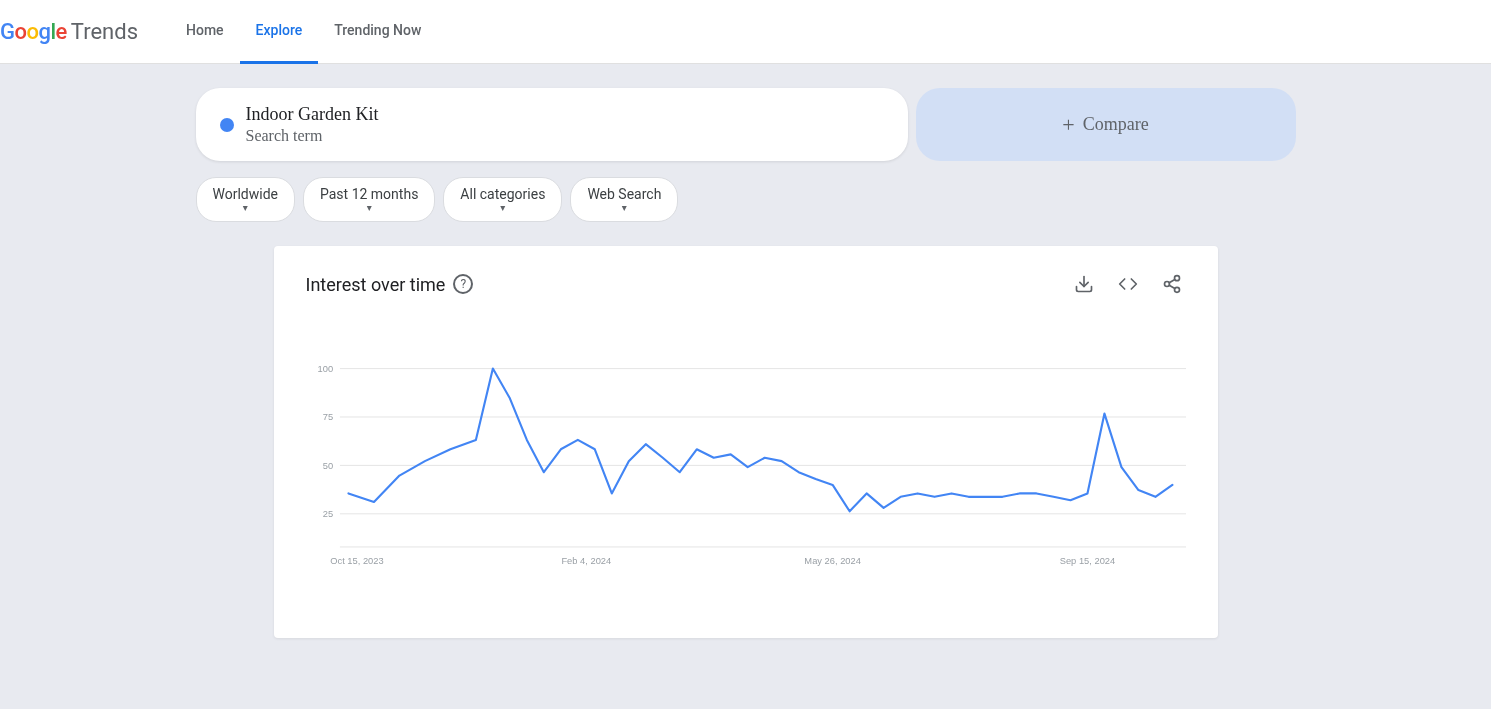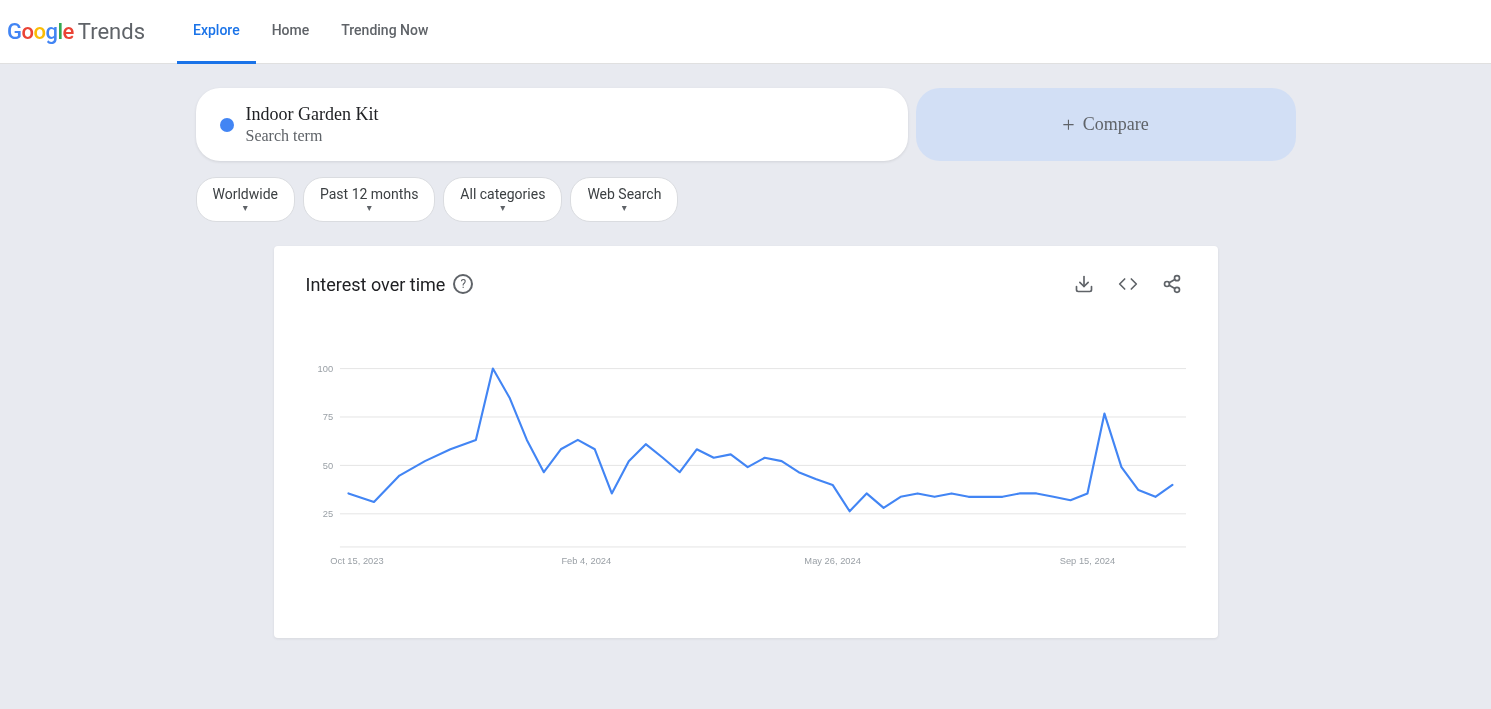--- a/index.html
+++ b/index.html
@@ -8,21 +8,21 @@
       background: #e8eaf0;
       min-height: 709px;
       width: 1491px;
     }
 
     
     .header {
       display: flex;
       align-items: center;
       background: #fff;
-      padding: 0 7px;
+      padding: 0 0;
       height: 64px;
       border-bottom: 1px solid #e0e0e0;
     }
     .logo-area {
       display: flex;
       align-items: center;
       margin-right: 32px;
     }
     .logo-google {
       font-size: 22px;
@@ -233,22 +233,22 @@
 <body>
 
 <div class="header">
   <div class="logo-area">
     <span class="logo-google">
       <span class="g-blue">G</span><span class="g-red">o</span><span class="g-yellow">o</span><span class="g-blue">g</span><span class="g-green">l</span><span class="g-red">e</span>
     </span>
     <span class="logo-trends">Trends</span>
   </div>
   <nav class="nav">
+    <div class="nav-item">Home</div>
     <div class="nav-item active">Explore</div>
-    <div class="nav-item">Home</div>
     <div class="nav-item">Trending Now</div>
   </nav>
 </div>
 
 <div class="main">
 
   <div class="search-area">
     <div class="search-term-box">
       <div class="search-dot"></div>
       <div class="search-term-content">

